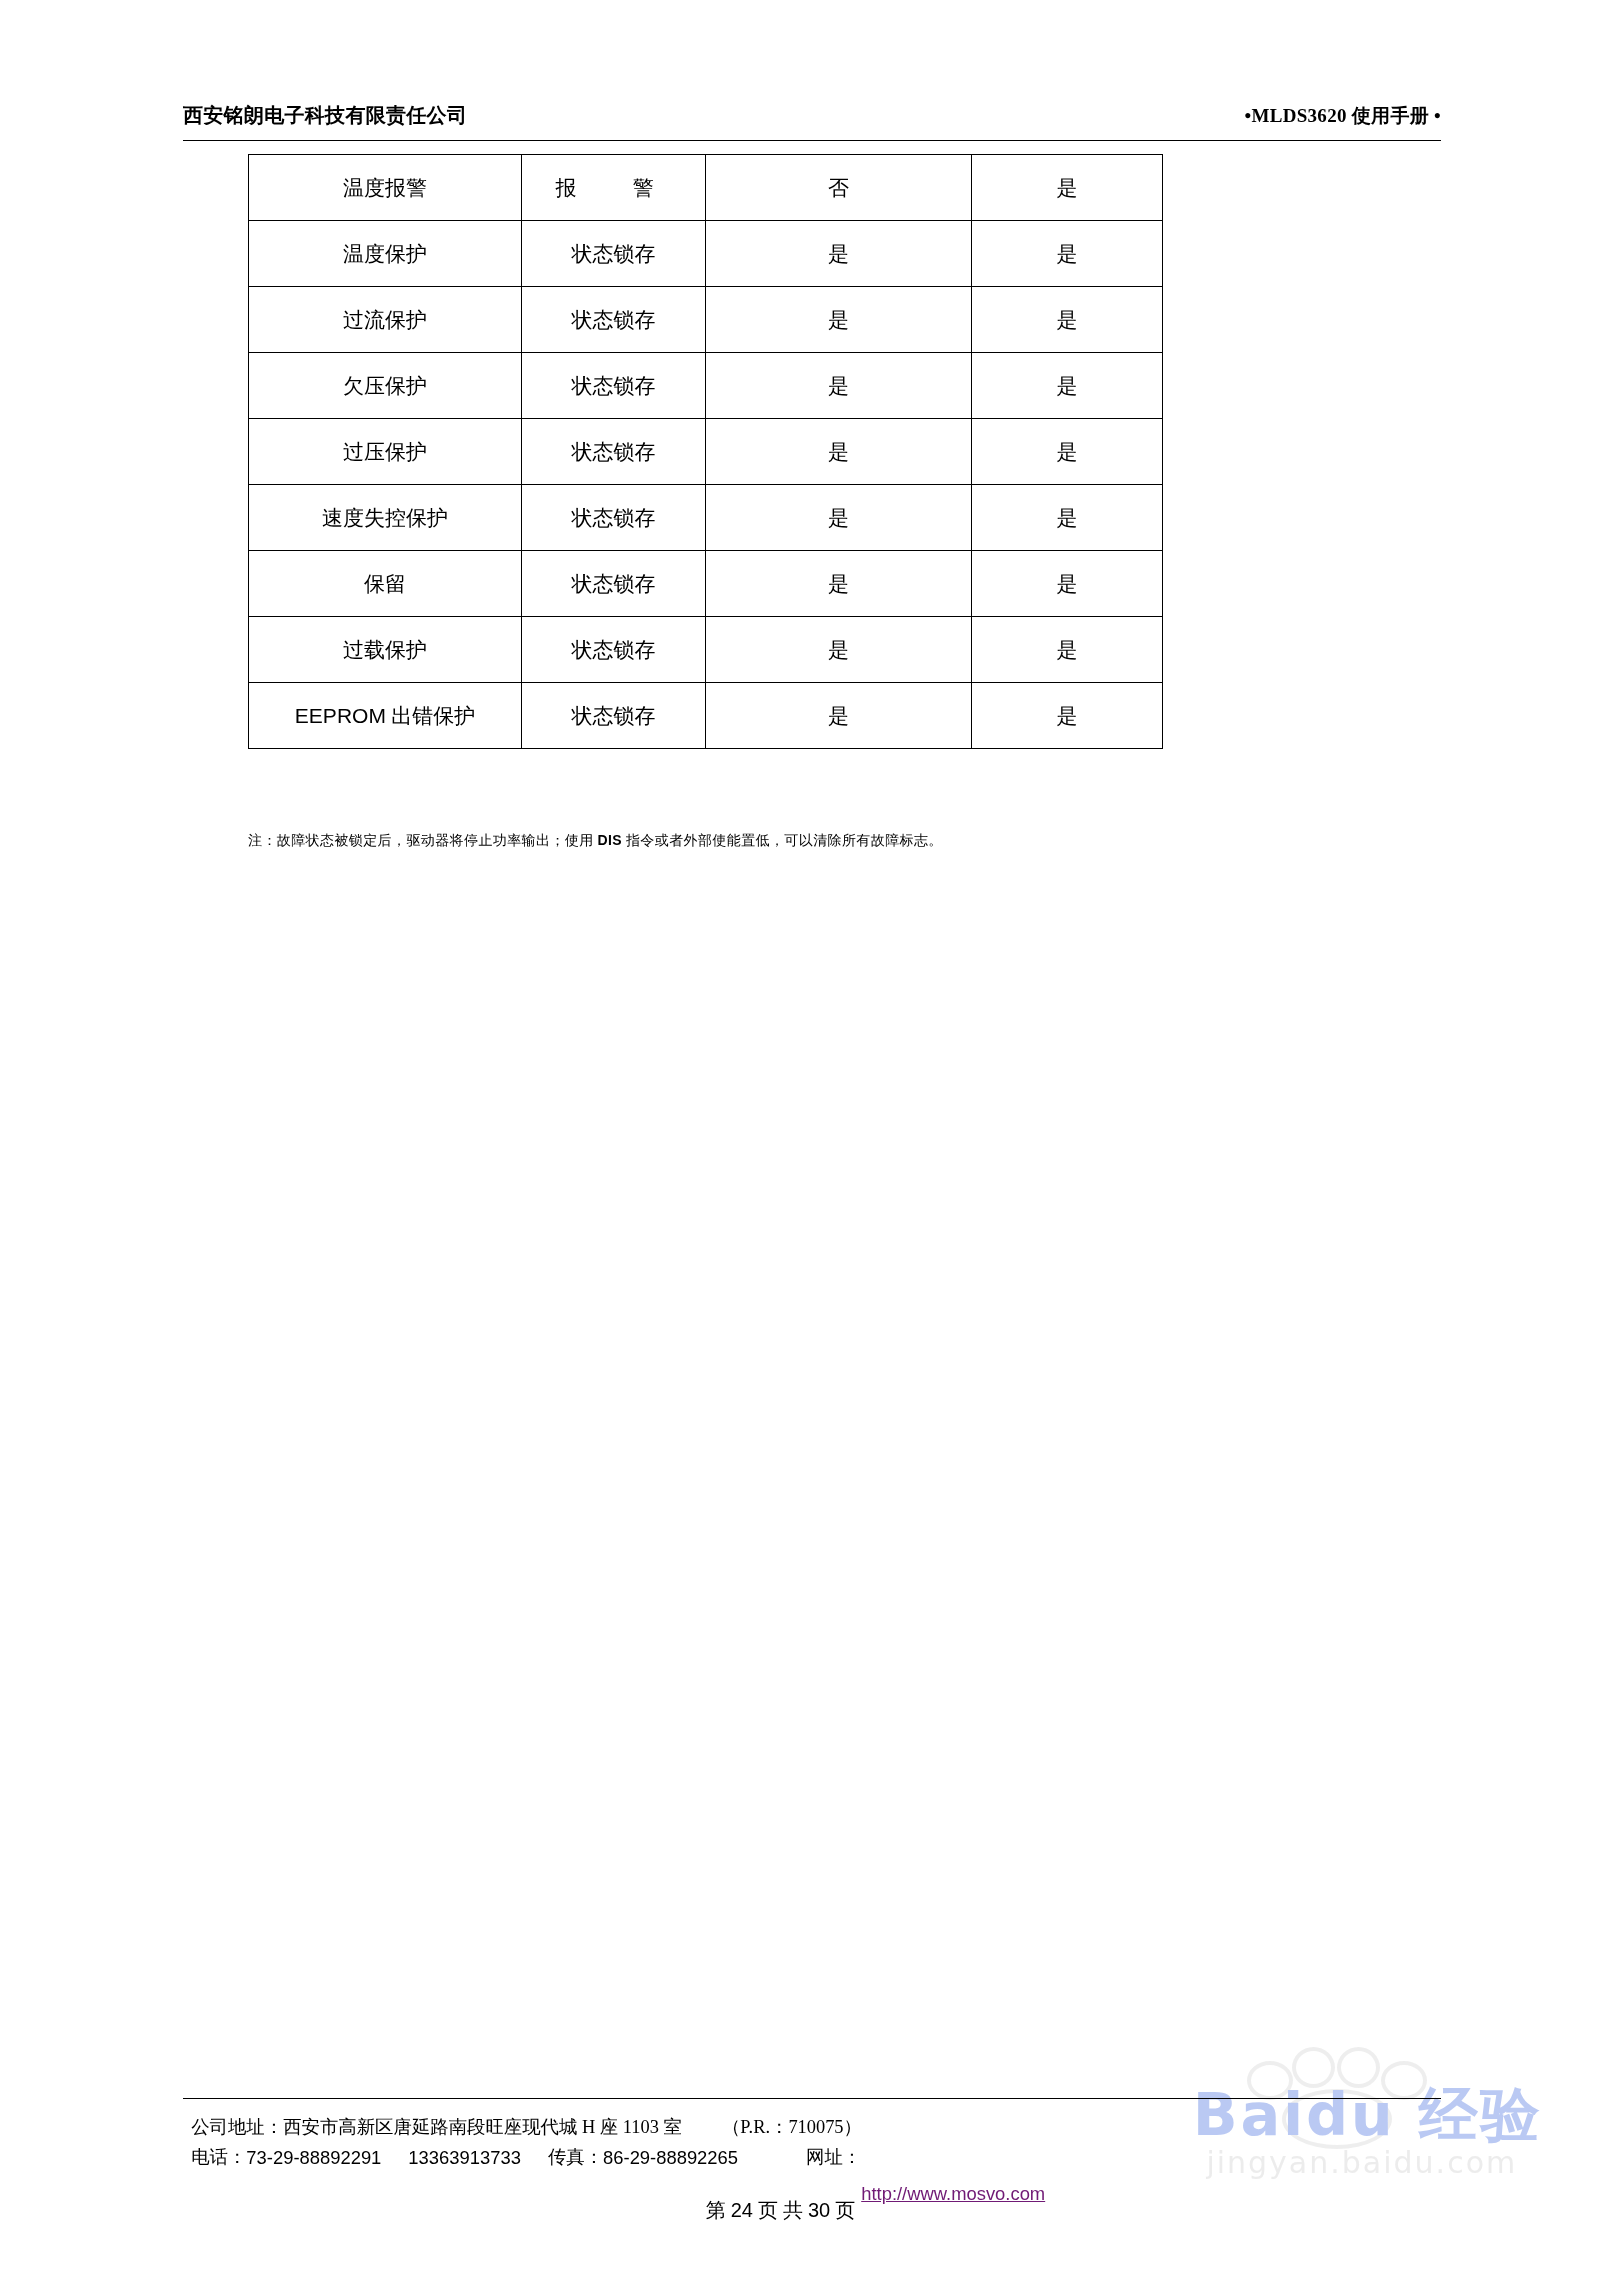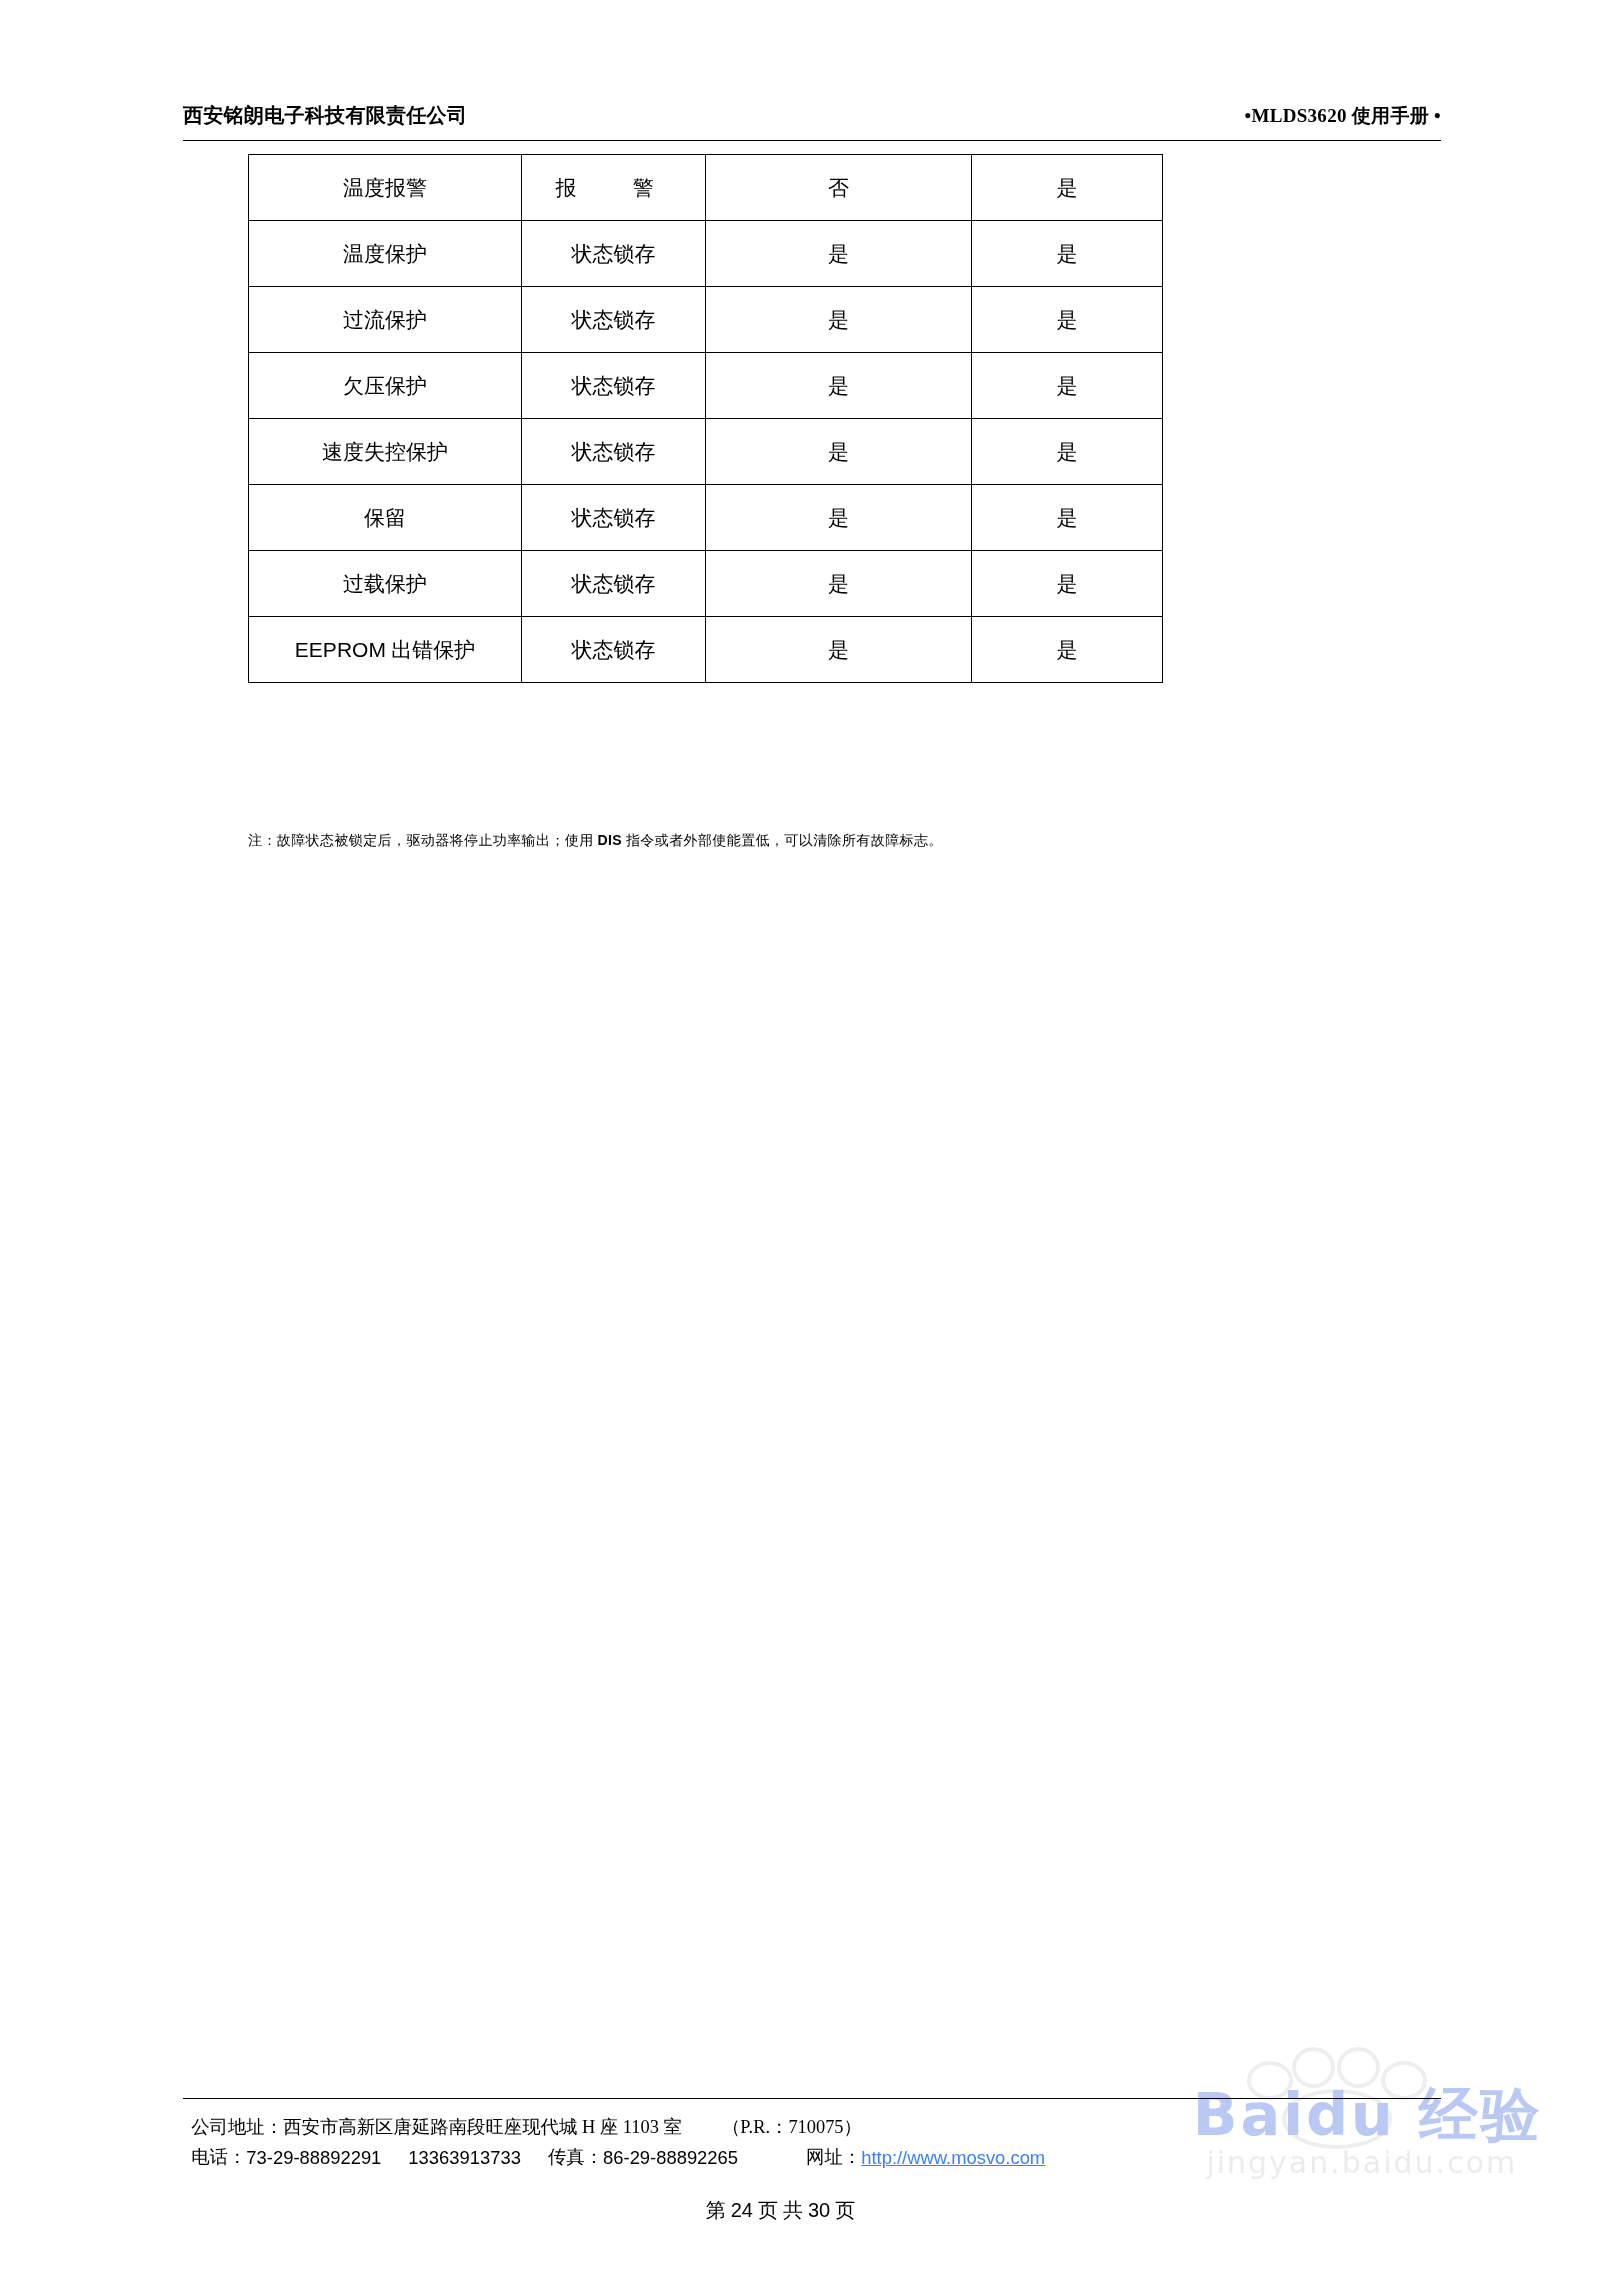--- a/index.html
+++ b/index.html
@@ -117,23 +117,24 @@
     font-size: 18.4px;
     font-family: "Liberation Serif", "DejaVu Serif", serif;
     line-height: 1.62;
   }
   .footer .line1 { padding-left: 8.2px; }
   .footer .line2 { padding-left: 8.2px; display: flex; flex-wrap: wrap; }
   .footer .sans {
     font-family: "Liberation Sans", "DejaVu Sans", sans-serif;
   }
   .footer .url {
-    color: #3b82f6;
+    color: #701a75;
     text-decoration: underline;
     font-family: "Liberation Sans", "DejaVu Sans", sans-serif;
+    margin-top: 36px;
   }
   .gap-a { display: inline-block; width: 40px; }
   .gap-b { display: inline-block; width: 27px; }
   .gap-c { display: inline-block; width: 68px; }
   .pagenum {
     position: absolute;
     top: 2197px;
     left: 0;
     width: 1513px;
     text-align: center;
@@ -220,20 +221,26 @@
           <td>是</td>
         </tr>
         <tr>
           <td>过流保护</td>
           <td>状态锁存</td>
           <td>是</td>
           <td>是</td>
         </tr>
         <tr>
           <td>欠压保护</td>
+          <td>状态锁存</td>
+          <td>是</td>
+          <td>是</td>
+        </tr>
+        <tr>
+          <td>过压保护</td>
           <td>状态锁存</td>
           <td>是</td>
           <td>是</td>
         </tr>
         <tr>
           <td>速度失控保护</td>
           <td>状态锁存</td>
           <td>是</td>
           <td>是</td>
         </tr>

